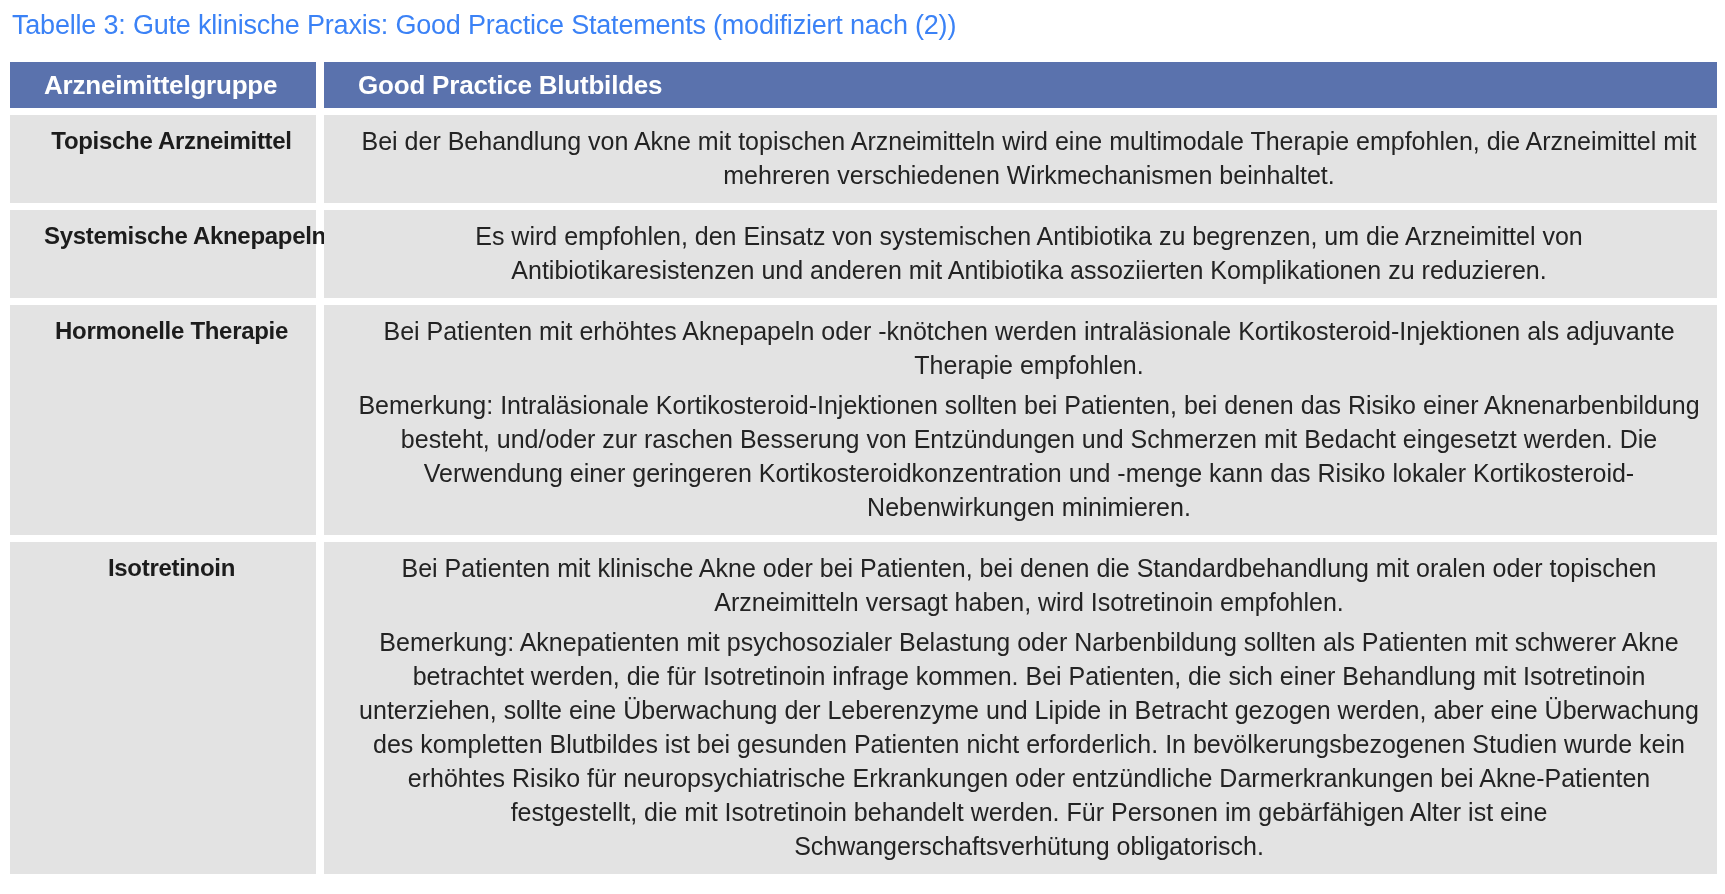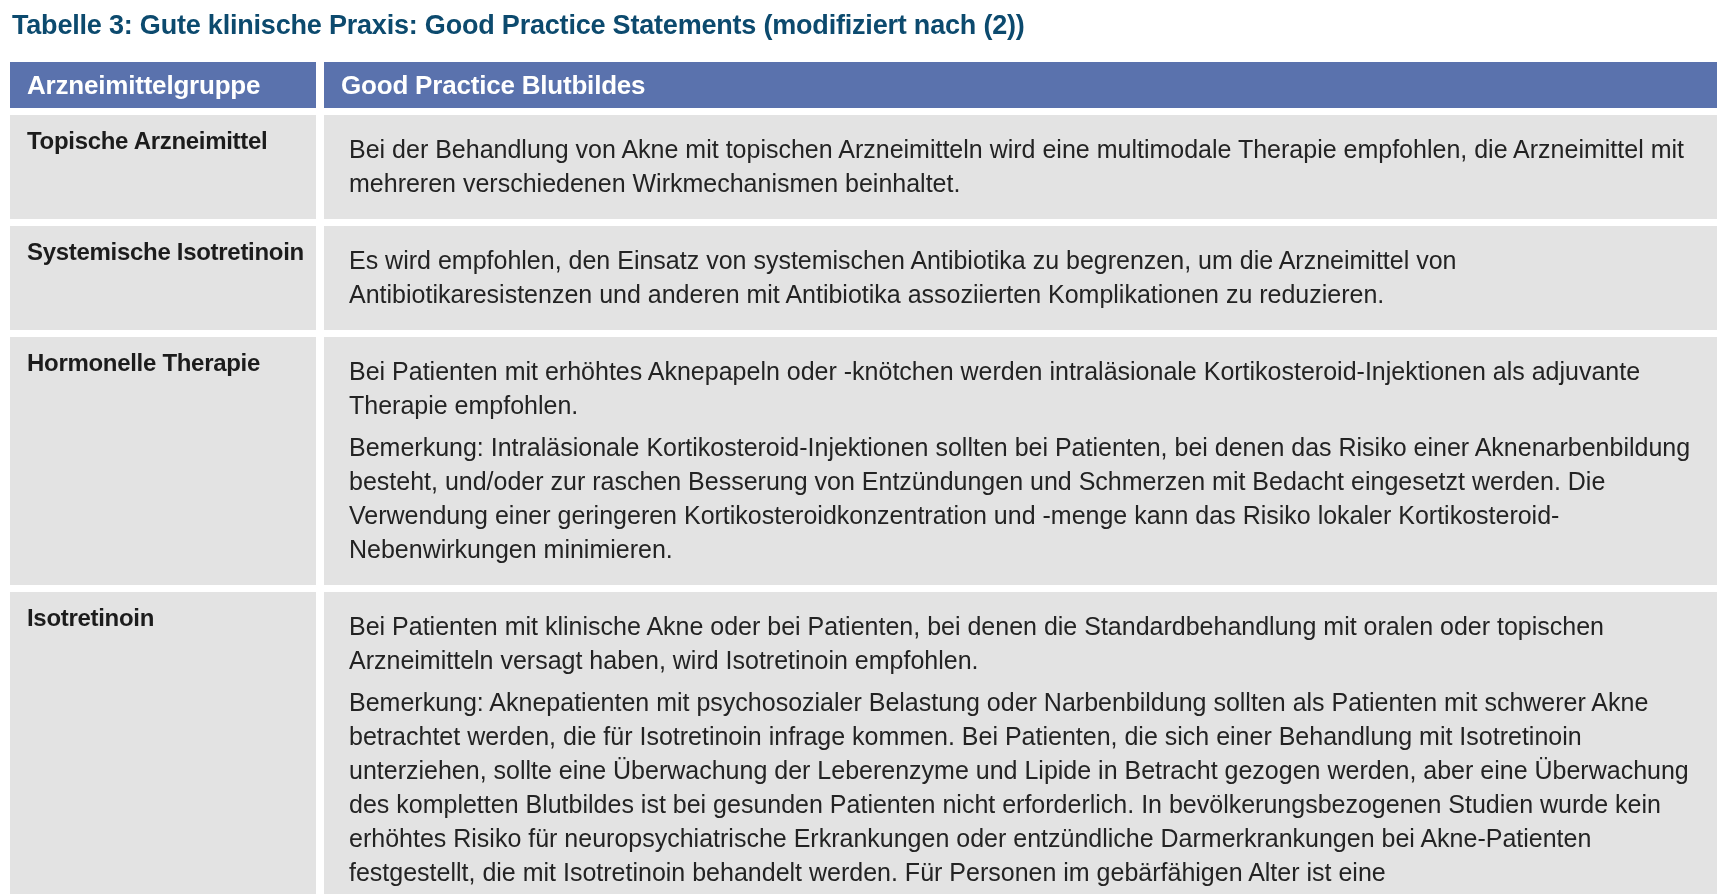--- a/index.html
+++ b/index.html
@@ -5,77 +5,78 @@
   * { box-sizing: border-box; margin: 0; padding: 0; }
   html, body {
     width: 1725px;
     background: #ffffff;
     font-family: "Liberation Sans", "DejaVu Sans", sans-serif;
   }
   body { height: 894px; overflow: hidden; }
   .page { padding: 8px 8px 0 10px; width: 1725px; }
   .caption {
     font-size: 27px;
-    font-weight: 700;
-    color: #0c4a6e;
+    font-weight: 400;
+    color: #3b82f6;
     letter-spacing: -0.2px;
     margin: 2px 0 21px 2px;
   }
   .gps-table {
     display: grid;
     grid-template-columns: 306px 1fr;
     column-gap: 8px;
     row-gap: 7px;
     width: 1707px;
   }
   .cell {
-    padding: 9px 17px 11px 17px;
+    padding: 9px 17px 11px 34px;
   }
   .cell.head {
     background: #5a72ad;
     color: #ffffff;
     font-size: 26px;
     font-weight: 700;
     line-height: 30px;
     padding-top: 8px;
     padding-bottom: 8px;
     letter-spacing: -0.2px;
   }
   .cell.body {
     background: #e3e3e3;
     color: #232323;
     font-size: 25px;
     line-height: 34px;
+    text-align: center;
   }
   .cell.group {
     font-weight: 700;
     color: #1c1c1c;
     font-size: 24px;
     letter-spacing: -0.3px;
     white-space: nowrap;
   }
-  .statements p { margin: 8px; }
+  .statements p { margin: 0; }
   .statements p + p { margin-top: 6px; }
 </style>
 </head>
 <body>
 
 <div class="page">
   <div class="caption">Tabelle 3: Gute klinische Praxis: Good Practice Statements (modifiziert nach (2))</div>
 
   <div class="gps-table">
     <div class="cell head">Arzneimittelgruppe</div>
     <div class="cell head">Good Practice Blutbildes</div>
 
   <div class="cell body group">Topische Arzneimittel</div>
   <div class="cell body statements">
         <p>Bei der Behandlung von Akne mit topischen Arzneimitteln wird eine multimodale Therapie empfohlen, die Arzneimittel mit mehreren verschiedenen Wirkmechanismen beinhaltet.</p>
       </div>
 
-  <div class="cell body group">Systemische Isotretinoin</div>
+  <div class="cell body group">Systemische Aknepapeln</div>
   <div class="cell body statements">
         <p>Es wird empfohlen, den Einsatz von systemischen Antibiotika zu begrenzen, um die Arzneimittel von Antibiotikaresistenzen und anderen mit Antibiotika assoziierten Komplikationen zu reduzieren.</p>
       </div>
 
   <div class="cell body group">Hormonelle Therapie</div>
   <div class="cell body statements">
         <p>Bei Patienten mit erhöhtes Aknepapeln oder -knötchen werden intraläsionale Kortikosteroid-Injektionen als adjuvante Therapie empfohlen.</p>
         <p>Bemerkung: Intraläsionale Kortikosteroid-Injektionen sollten bei Patienten, bei denen das Risiko einer Aknenarbenbildung besteht, und/oder zur raschen Besserung von Entzündungen und Schmerzen mit Bedacht eingesetzt werden. Die Verwendung einer geringeren Kortikosteroidkonzentration und -menge kann das Risiko lokaler Kortikosteroid-Nebenwirkungen minimieren.</p>
       </div>
 

